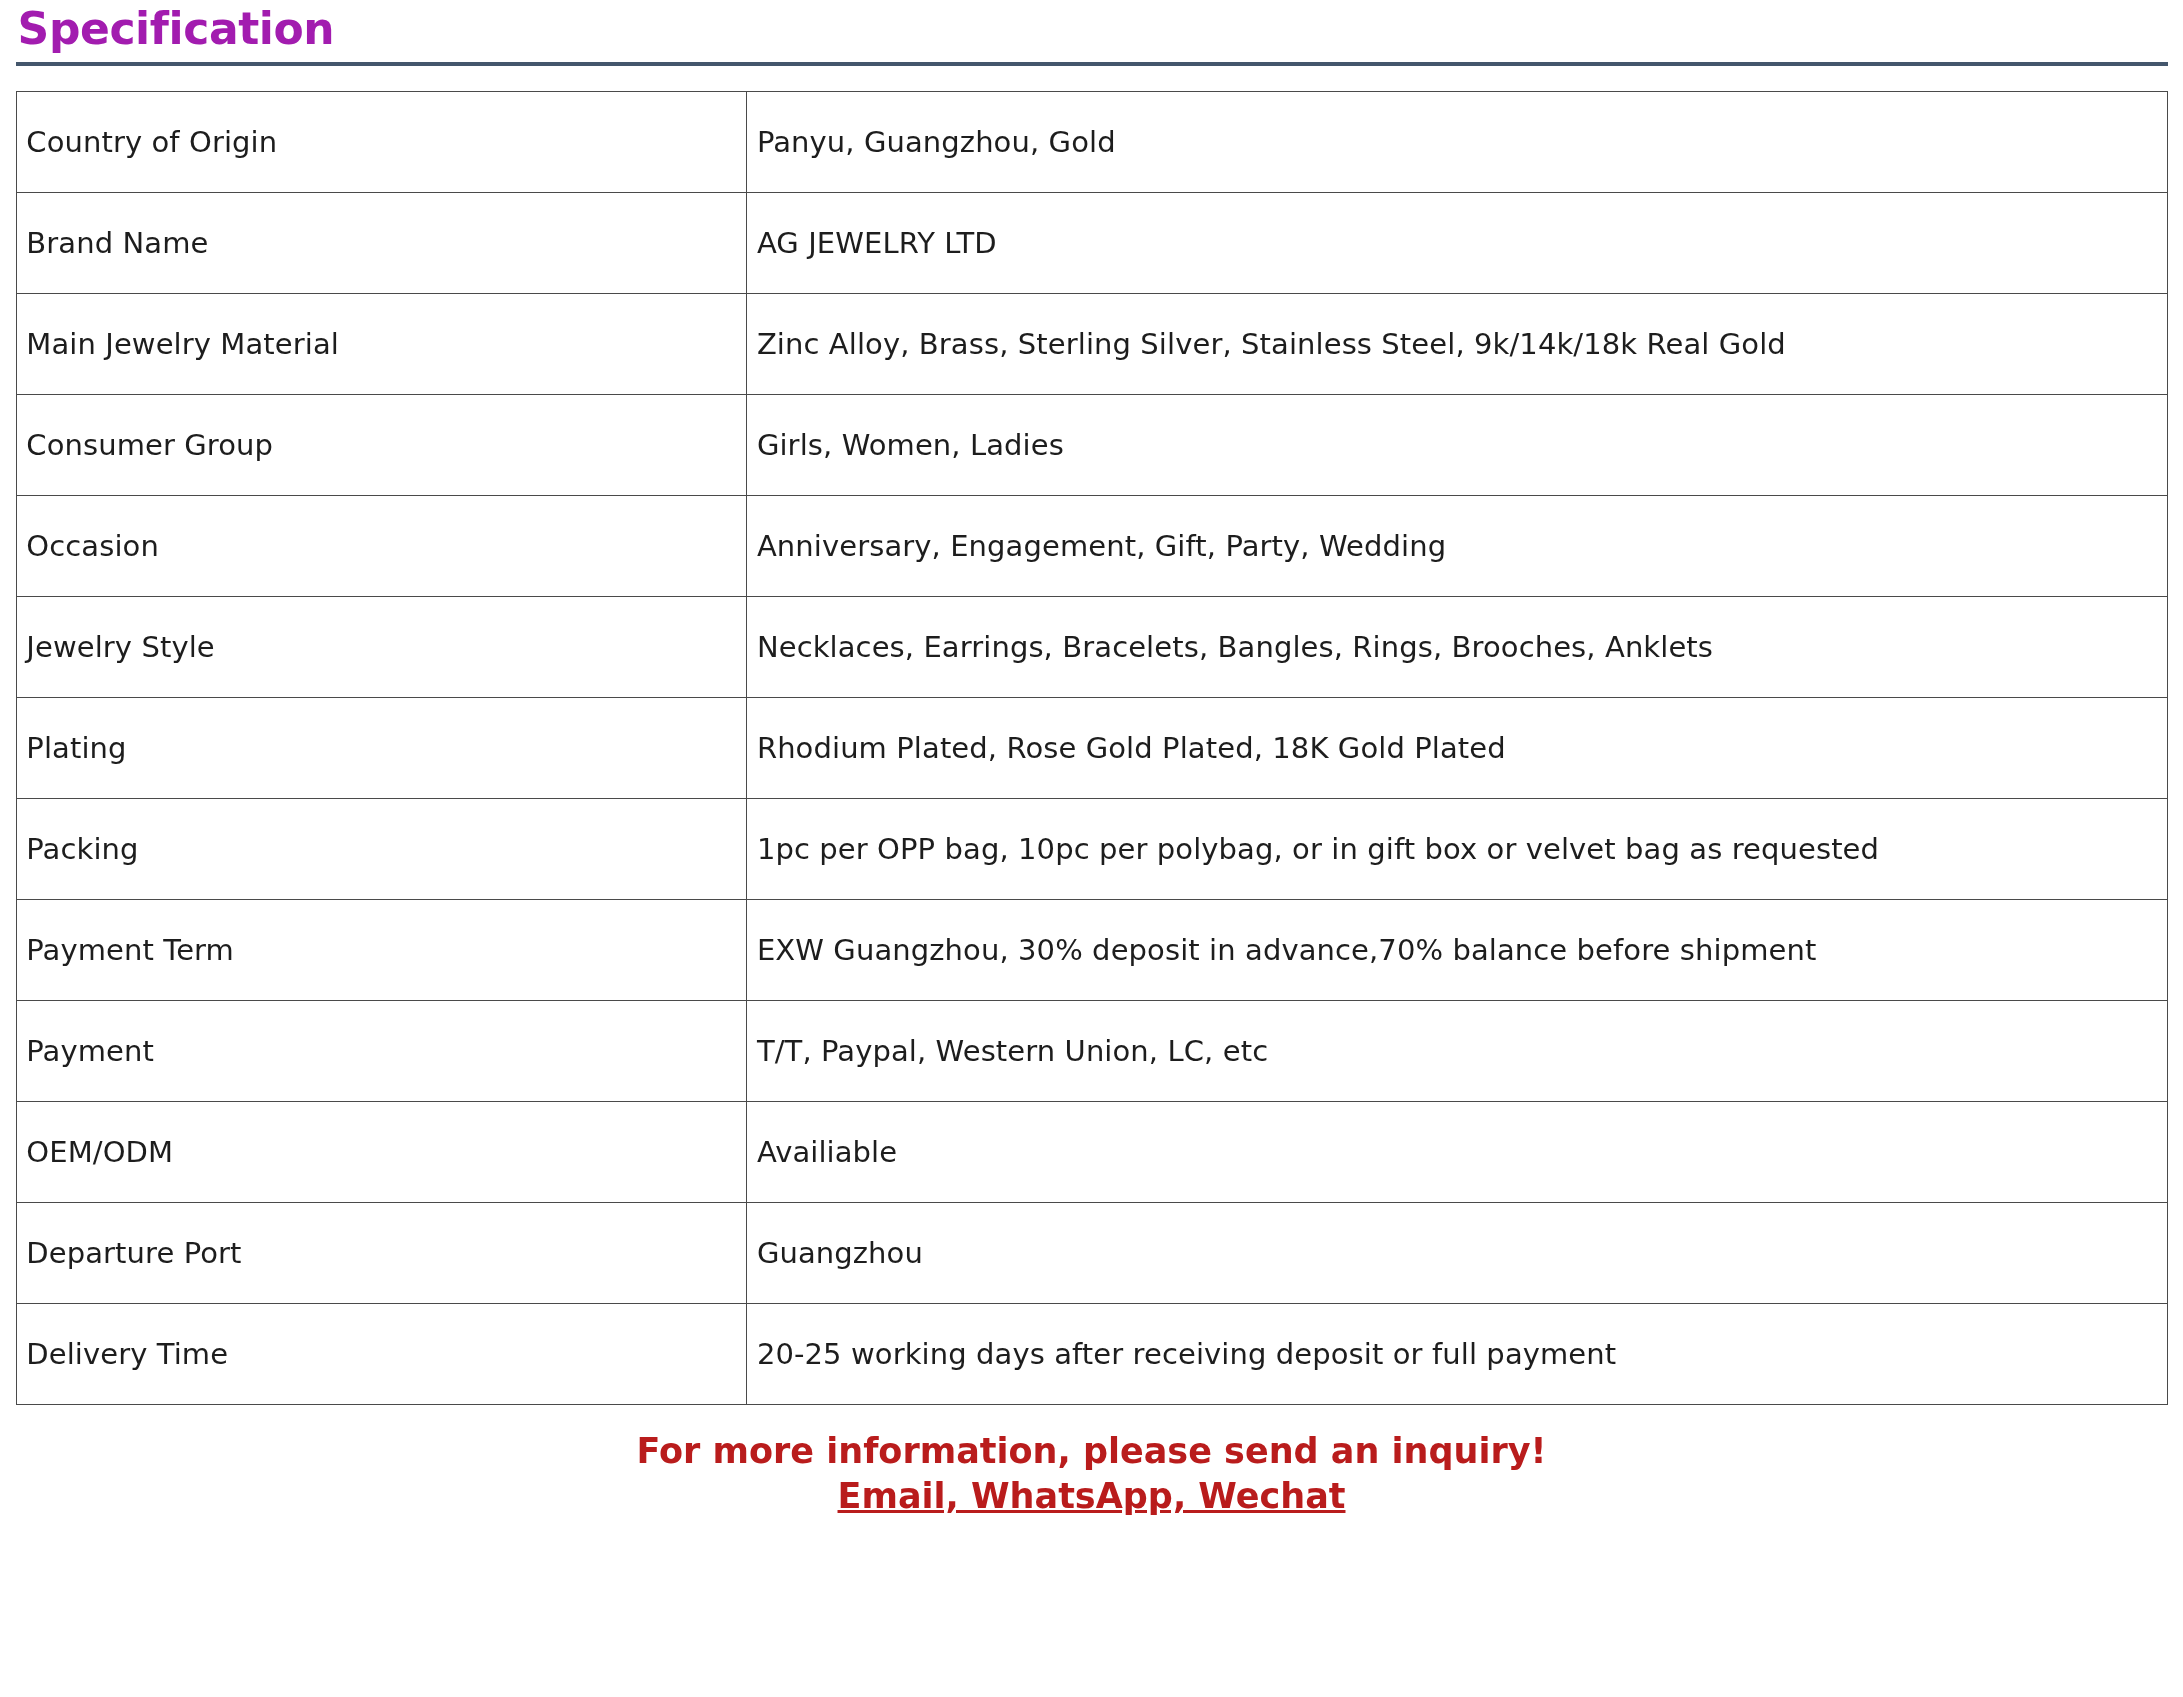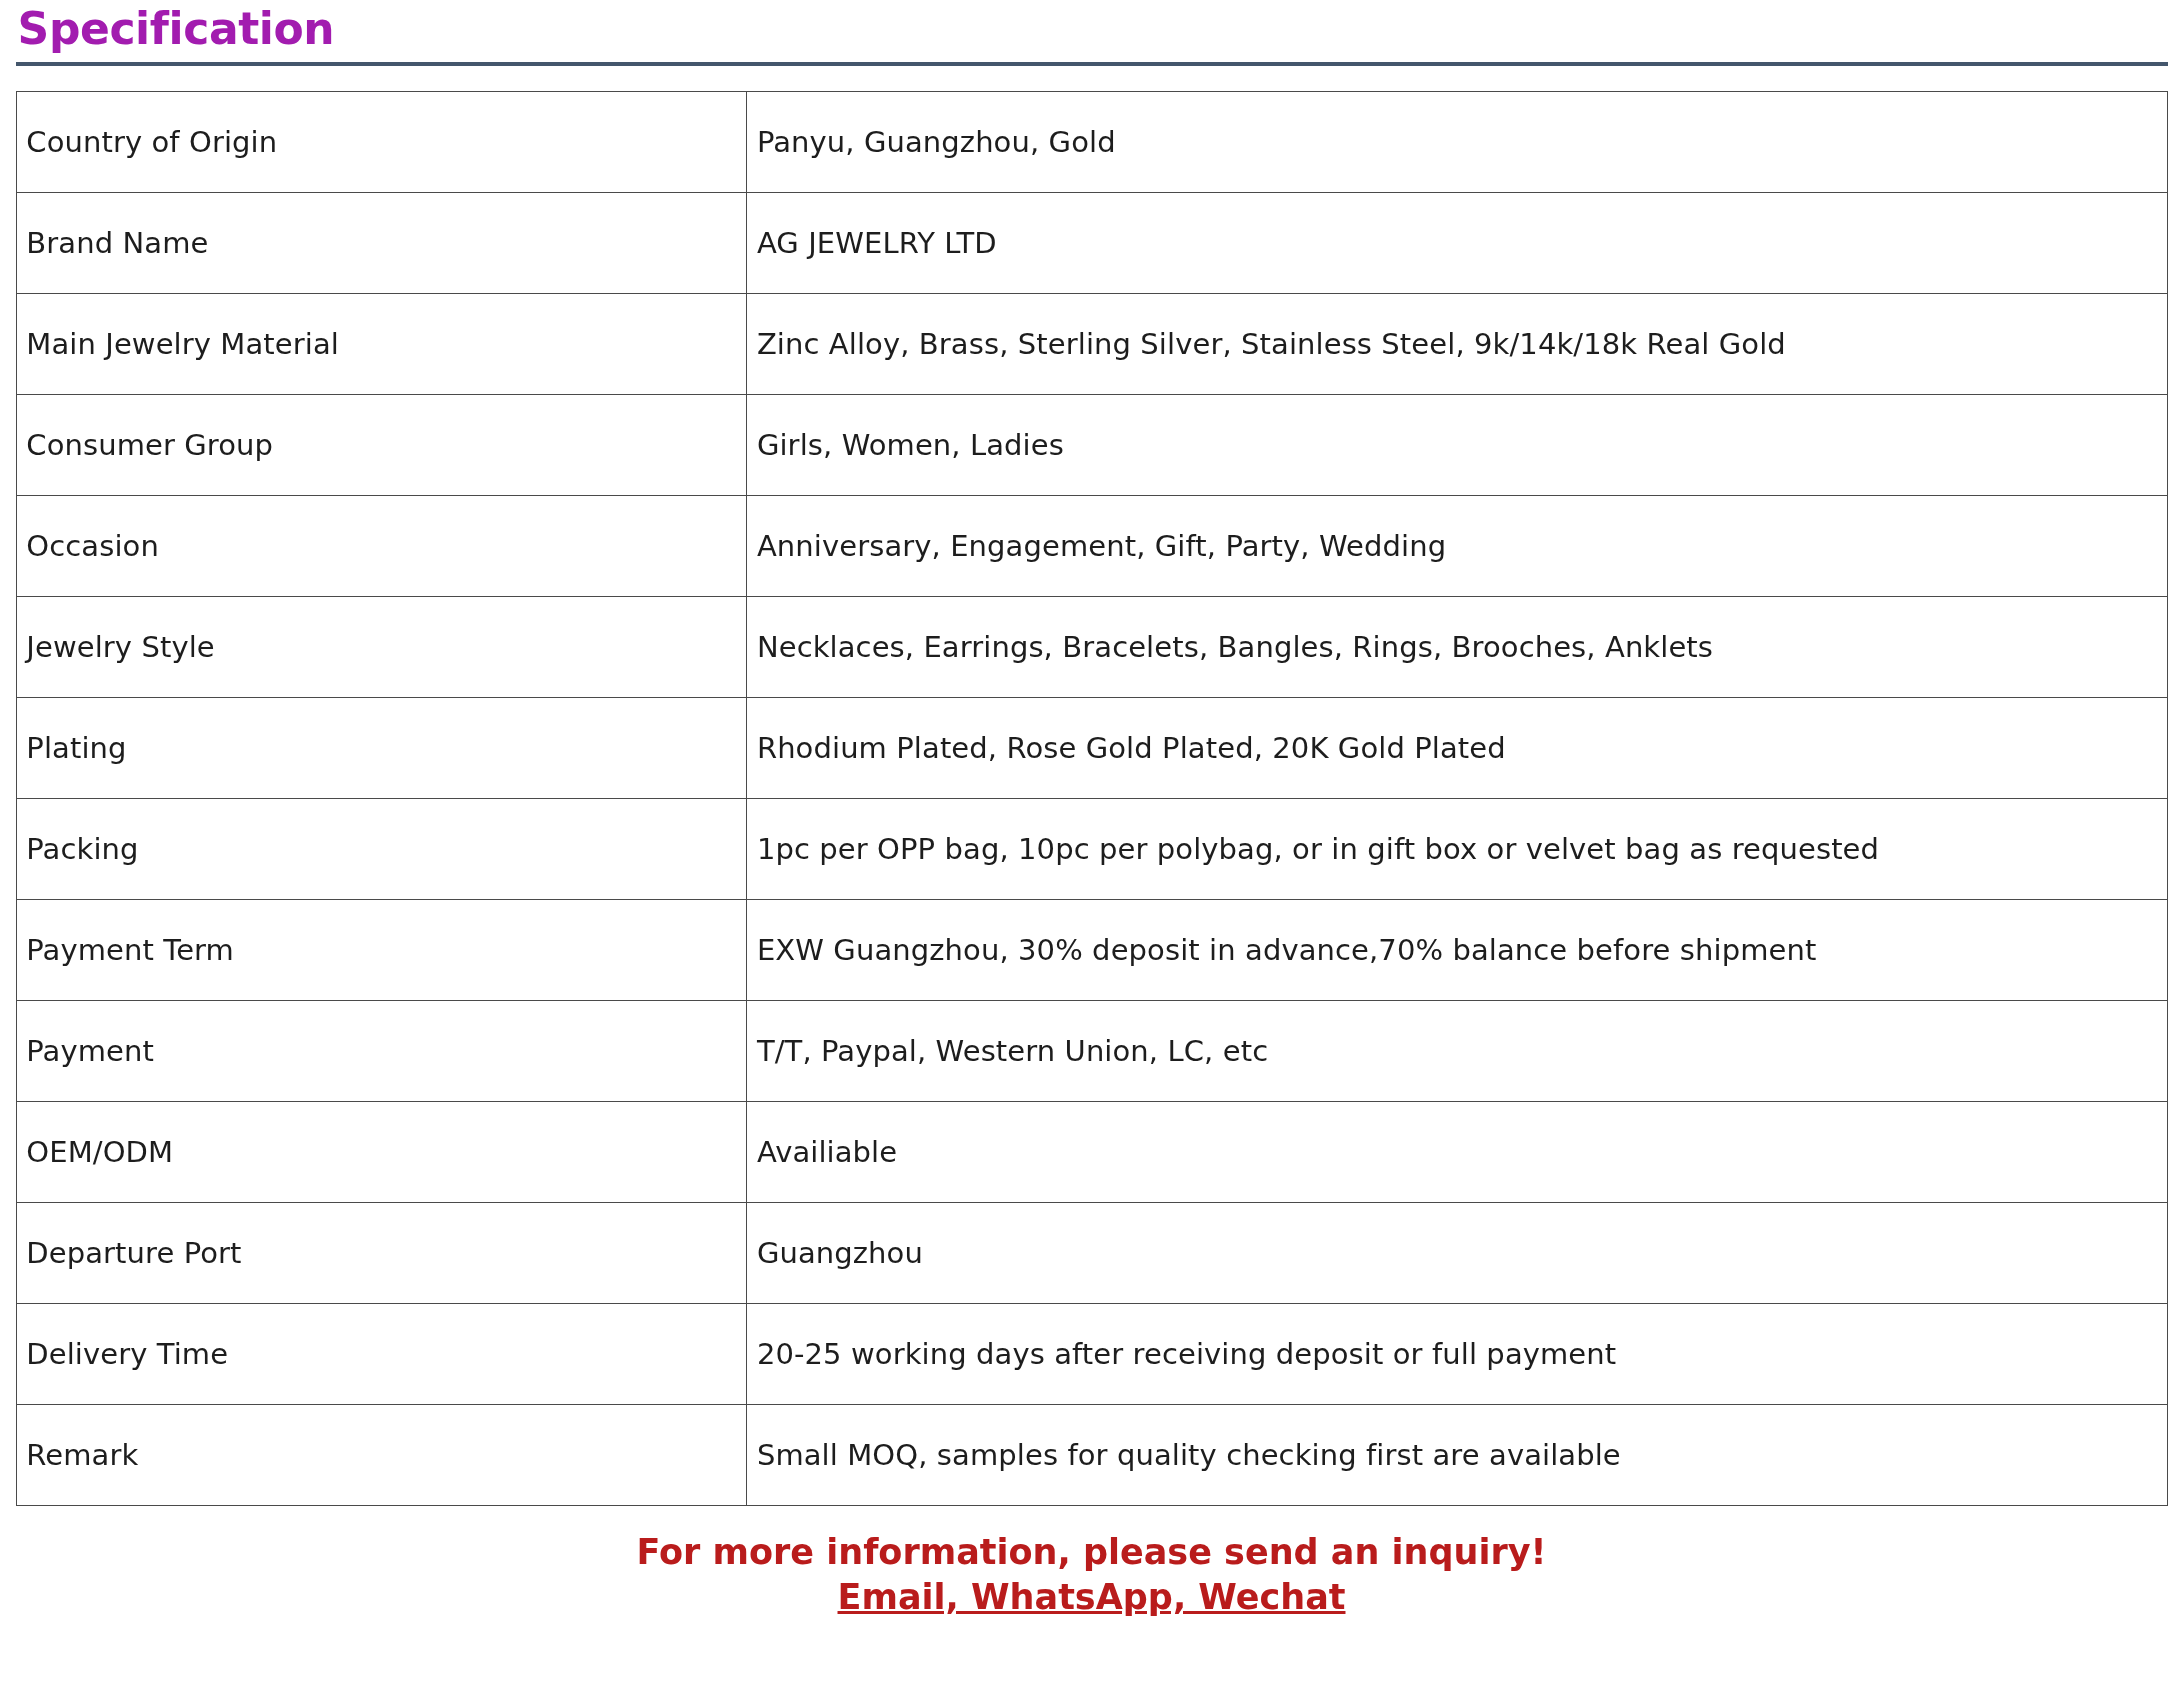--- a/index.html
+++ b/index.html
@@ -104,21 +104,21 @@
       <tr>
         <td class="label">Occasion</td>
         <td class="value">Anniversary, Engagement, Gift, Party, Wedding</td>
       </tr>
       <tr>
         <td class="label">Jewelry Style</td>
         <td class="value">Necklaces, Earrings, Bracelets, Bangles, Rings, Brooches, Anklets</td>
       </tr>
       <tr>
         <td class="label">Plating</td>
-        <td class="value">Rhodium Plated, Rose Gold Plated, 20K Gold Plated</td>
+        <td class="value">Rhodium Plated, Rose Gold Plated, 18K Gold Plated</td>
       </tr>
       <tr>
         <td class="label">Packing</td>
         <td class="value">1pc per OPP bag, 10pc per polybag, or in gift box or velvet bag as requested</td>
       </tr>
       <tr>
         <td class="label">Payment Term</td>
         <td class="value">EXW Guangzhou, 30% deposit in advance,70% balance before shipment</td>
       </tr>
       <tr>
@@ -130,24 +130,20 @@
         <td class="value">Availiable</td>
       </tr>
       <tr>
         <td class="label">Departure Port</td>
         <td class="value">Guangzhou</td>
       </tr>
       <tr>
         <td class="label">Delivery Time</td>
         <td class="value">20-25 working days after receiving deposit or full payment</td>
       </tr>
-      <tr>
-        <td class="label">Remark</td>
-        <td class="value">Small MOQ, samples for quality checking first are available</td>
-      </tr>
     </tbody>
   </table>
 
   <div class="footer">
     <span class="line1">For more information, please send an inquiry!</span>
     <span class="line2">Email, WhatsApp, Wechat</span>
   </div>
 
 </div>
 

